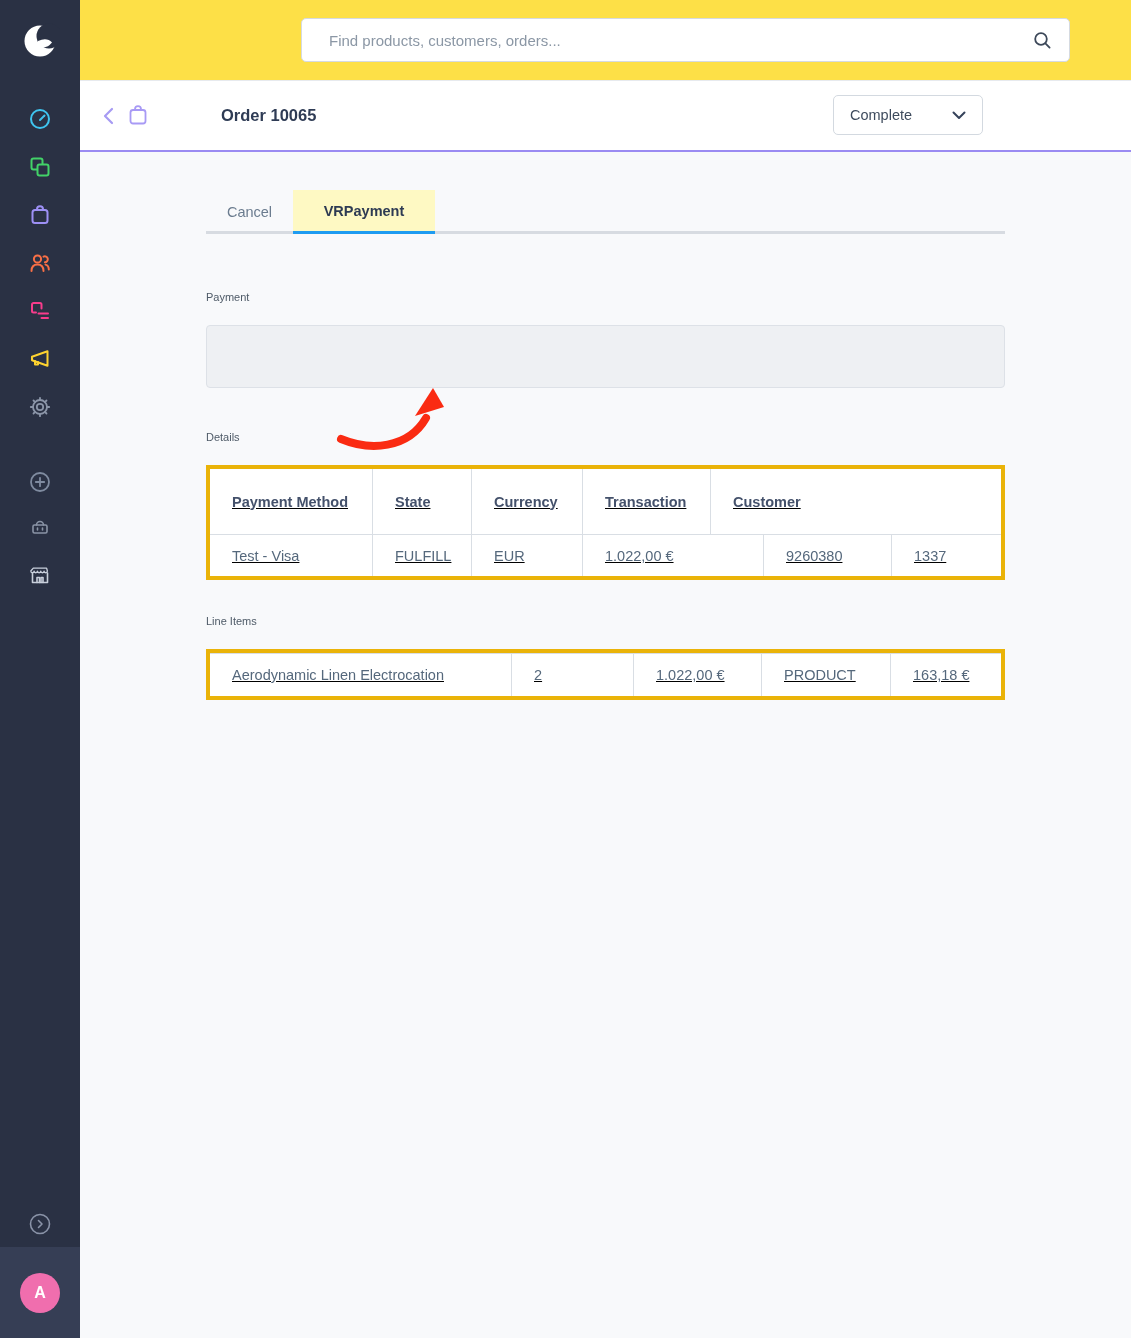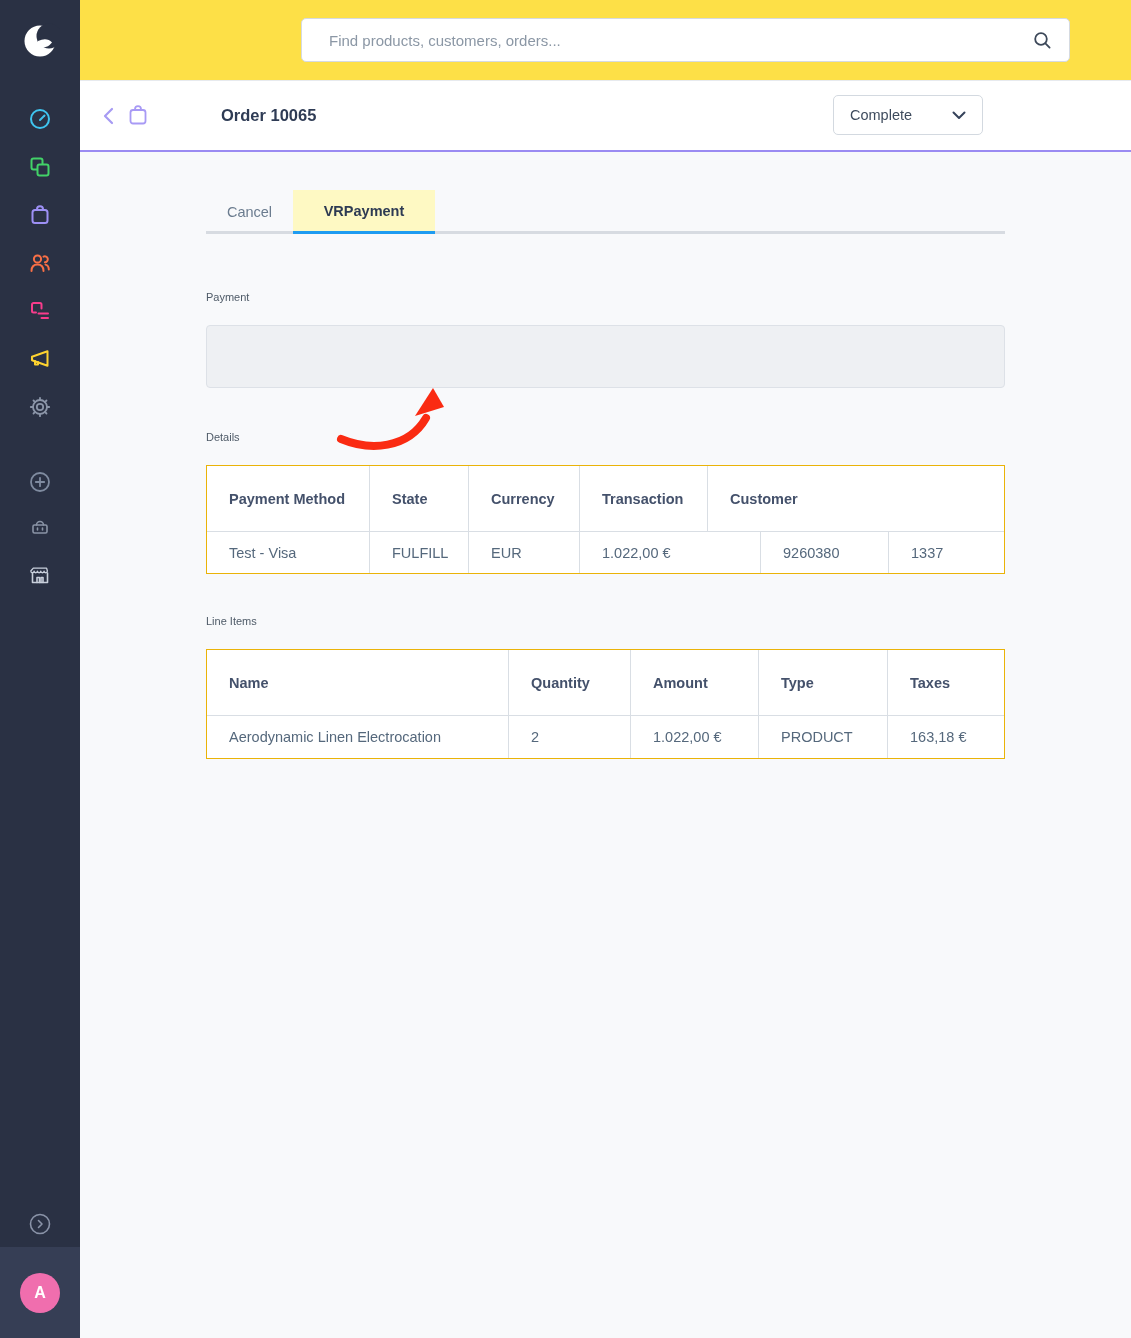--- a/index.html
+++ b/index.html
@@ -55,21 +55,21 @@
   .panel { position:absolute; left:206px; top:325px; width:799px; height:63px; background:#eef0f3;
            border:1px solid #dde1e7; border-radius:4px; }
   .btn-row { position:absolute; left:238px; top:343px; display:flex; gap:4.5px; }
   .btn { height:29px; padding:0 13px; border:0; border-radius:4px; background:#2f9ae9; color:#fff;
          font-size:12px; font-weight:bold; font-family:"Liberation Sans","DejaVu Sans",sans-serif;
          cursor:pointer; white-space:nowrap; }
   .btn.disabled { background:#8fc9f4; cursor:default; }
   .arrow-annot { position:absolute; left:330px; top:380px; width:130px; height:92px; pointer-events:none; }
 
   
-  .tbl { position:absolute; background:#fff; border:1px solid #eab308; display:flex; flex-direction:column; }
+  .tbl { position:absolute; background:#fff; border:4px solid #eab308; display:flex; flex-direction:column;text-decoration:underline; }
   .trow { display:flex; }
   .trow.head { height:65px; }
   .trow.body { border-top:1px solid #d9dee4; }
   .tcell { padding-left:22px; display:flex; align-items:center; font-size:14.5px; color:#55687c;
            border-right:1px solid #d9dee4; overflow:hidden; }
   .tcell:last-child { border-right:0; }
   .trow.head .tcell { font-weight:bold; color:#44516b; }
   .tbl-details { left:206px; top:465px; width:799px; }
   .tbl-details .trow.body { height:42px; }
   .tbl-items { left:206px; top:649px; width:799px; }
@@ -242,27 +242,20 @@
       <div class="tcell dc1">FULFILL</div>
       <div class="tcell dc2">EUR</div>
       <div class="tcell dc3">1.022,00 €</div>
       <div class="tcell dc4">9260380</div>
       <div class="tcell dc5">1337</div>
     </div>
   </div>
 
   <div class="section-h" style="left:206px; top:615px">Line Items</div>
   <div class="tbl tbl-items">
-    <div class="trow head">
-      <div class="tcell lc0">Name</div>
-      <div class="tcell lc1">Quantity</div>
-      <div class="tcell lc2">Amount</div>
-      <div class="tcell lc3">Type</div>
-      <div class="tcell lc4">Taxes</div>
-    </div>
     <div class="trow body">
       <div class="tcell lc0">Aerodynamic Linen Electrocation</div>
       <div class="tcell lc1">2</div>
       <div class="tcell lc2">1.022,00 €</div>
       <div class="tcell lc3">PRODUCT</div>
       <div class="tcell lc4">163,18 €</div>
     </div>
   </div>
 
 </div>

